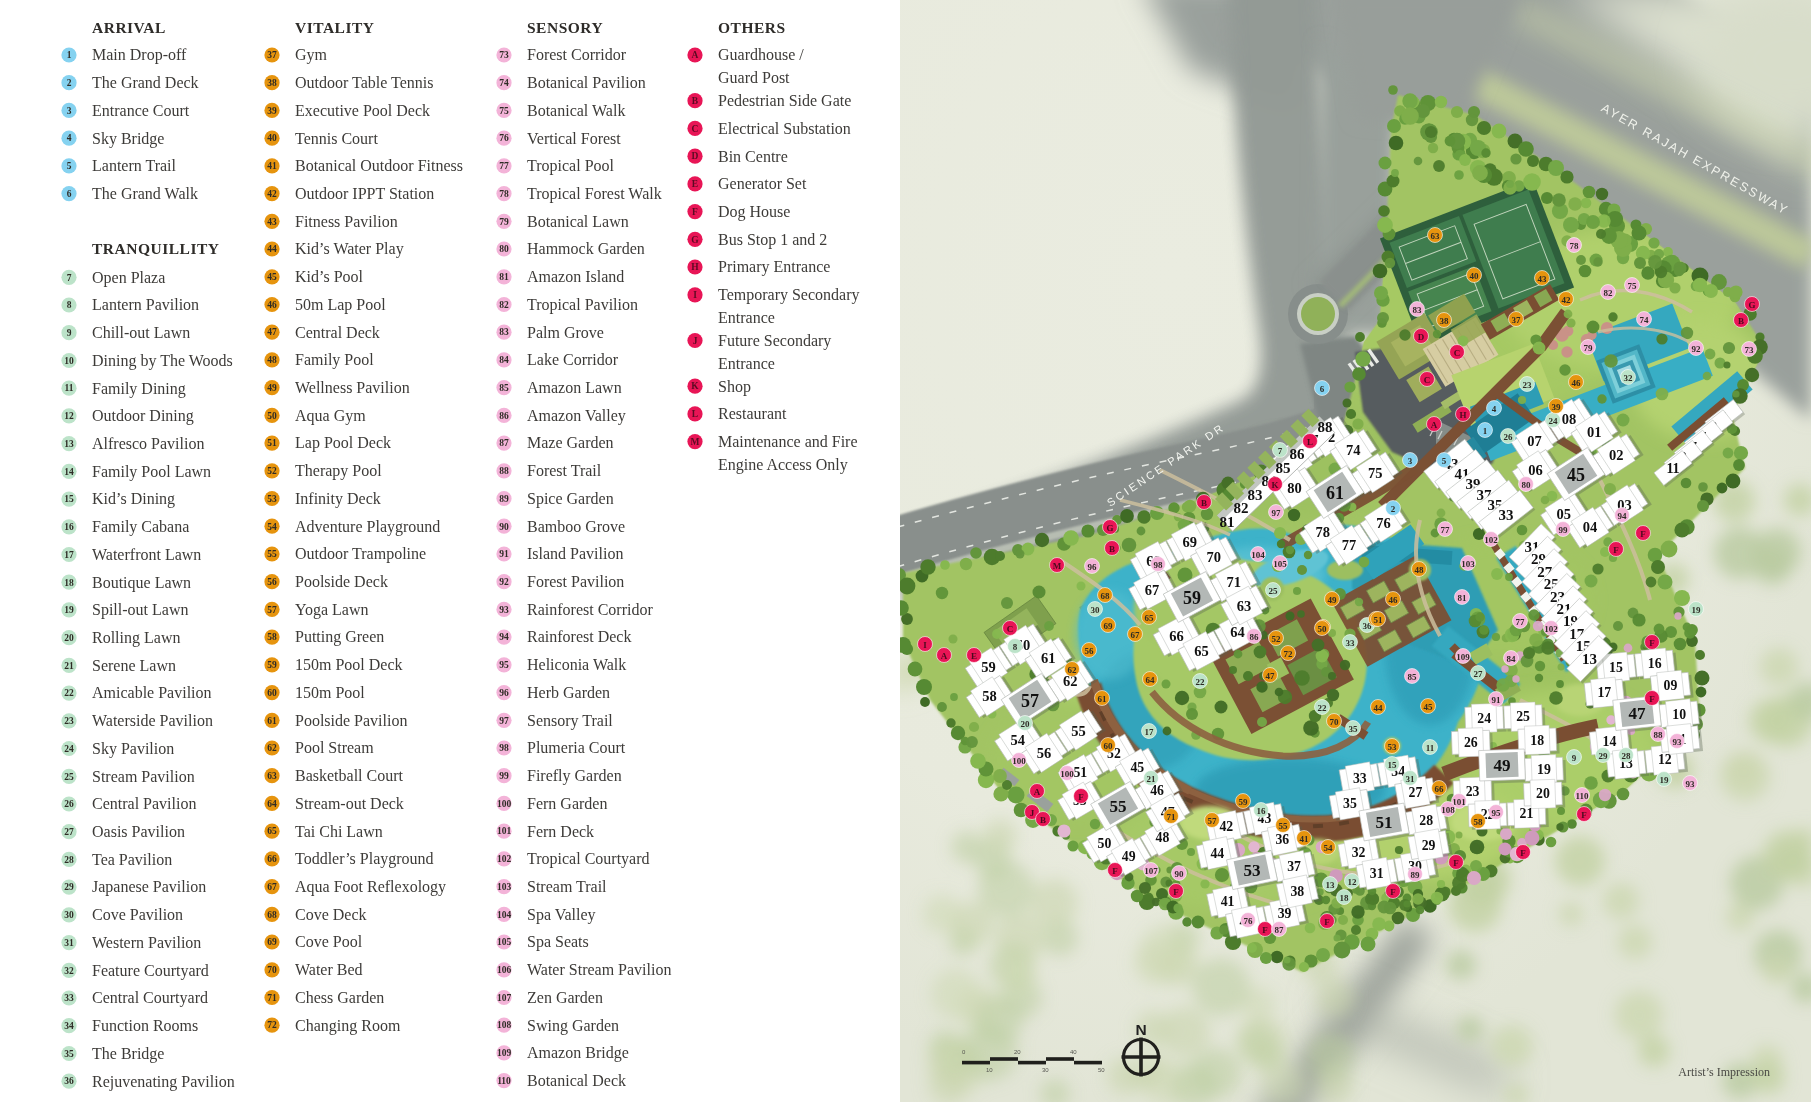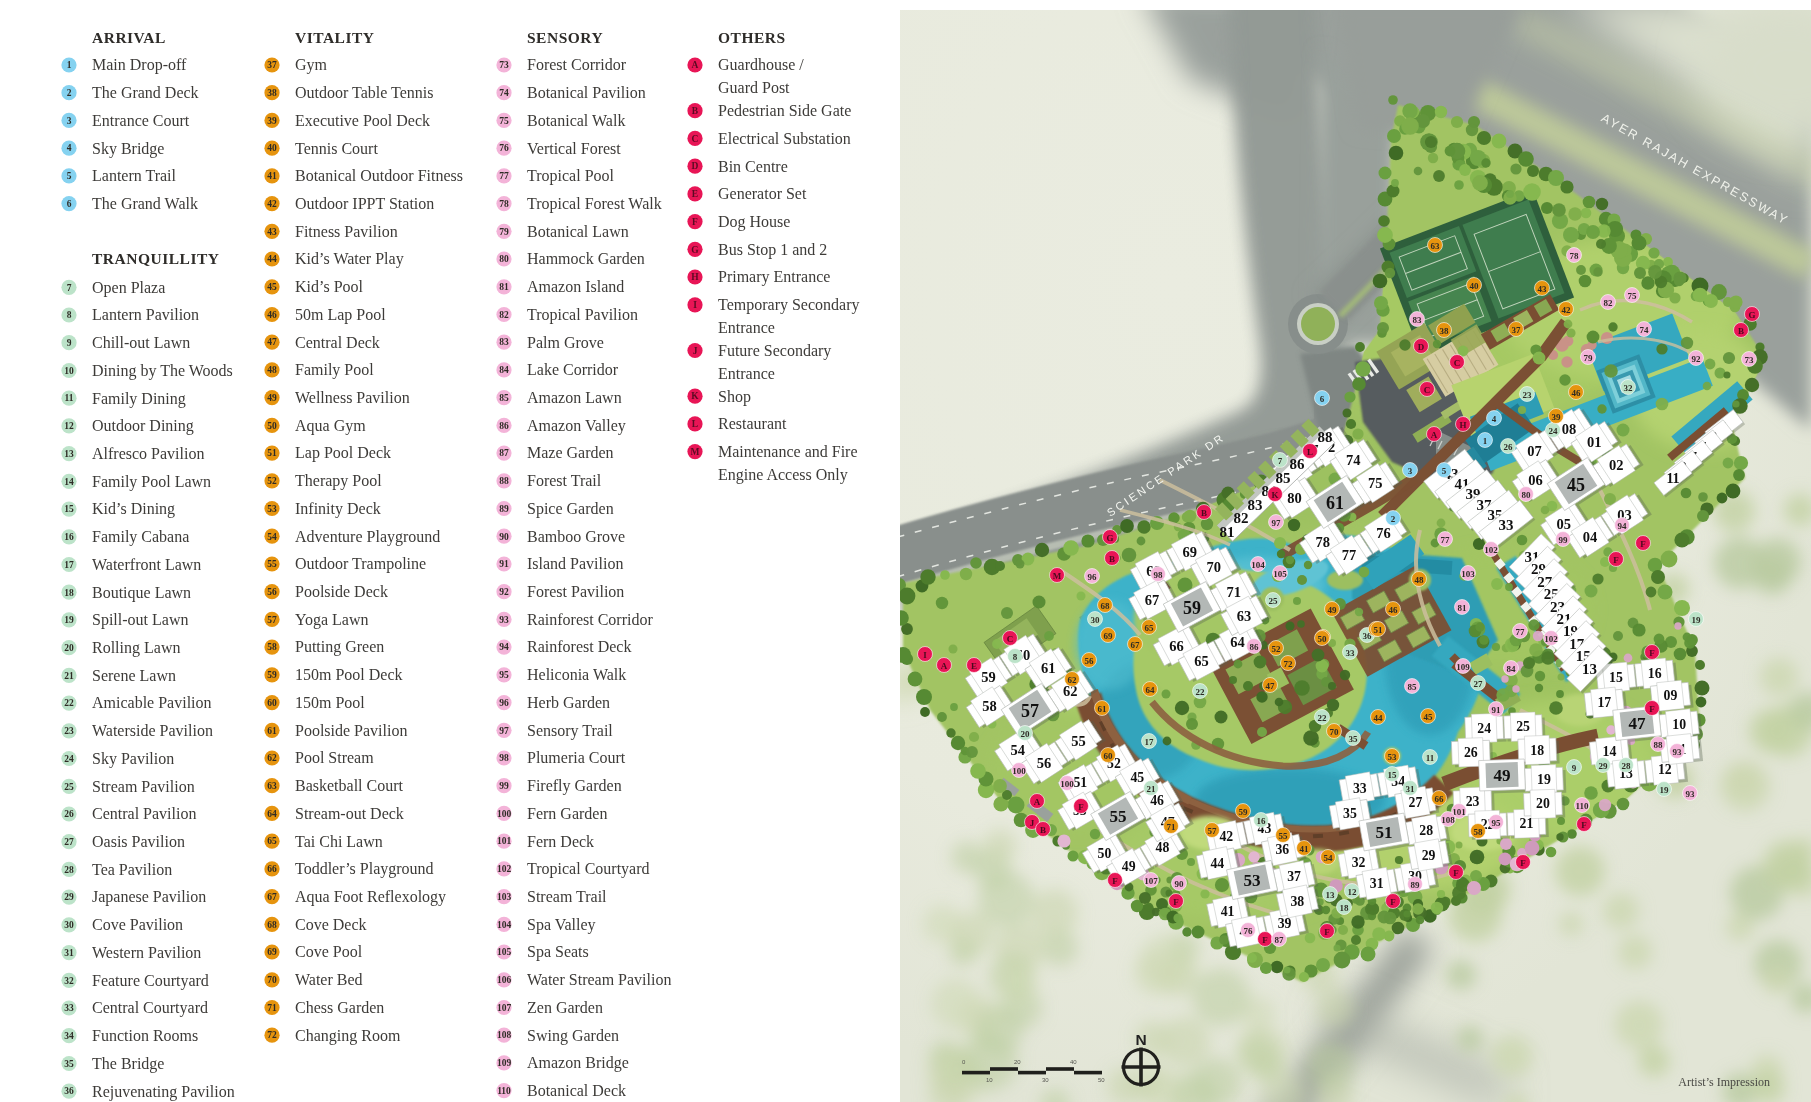--- a/index.html
+++ b/index.html
@@ -1,15 +1,15 @@
 <!DOCTYPE html>
 <html><head><meta charset="utf-8">
 <style>
 html,body{margin:0;padding:0;background:#ffffff;width:1811px;height:1102px;overflow:hidden}
-#page{position:relative;width:1811px;height:774px;font-family:"Liberation Serif",serif;margin-top:10px;}
+#page{position:relative;width:1811px;height:774px;font-family:"Liberation Serif",serif;}
 </style></head>
 <body>
 <div id="page">
 <svg width="910" height="1102" viewBox="0 0 910 1102" style="position:absolute;left:0;top:0">
 <text x="92" y="32.5" font-size="15.5" font-weight="bold" fill="#2e2c29" font-family="Liberation Serif,serif" letter-spacing="0.5">ARRIVAL</text>
 <circle cx="69.0" cy="55.0" r="7.6" fill="#85d2f0"></circle>
       <text x="69.0" y="58.2" font-size="9.5" font-weight="bold" text-anchor="middle" fill="#2e2b25" font-family="Liberation Serif,serif">1</text>
 <text x="92" y="60.3" font-size="16" fill="#3d3b38" font-family="Liberation Serif,serif">Main Drop-off</text>
 <circle cx="69.0" cy="82.7" r="7.6" fill="#85d2f0"></circle>
       <text x="69.0" y="86.0" font-size="9.5" font-weight="bold" text-anchor="middle" fill="#2e2b25" font-family="Liberation Serif,serif">2</text>

